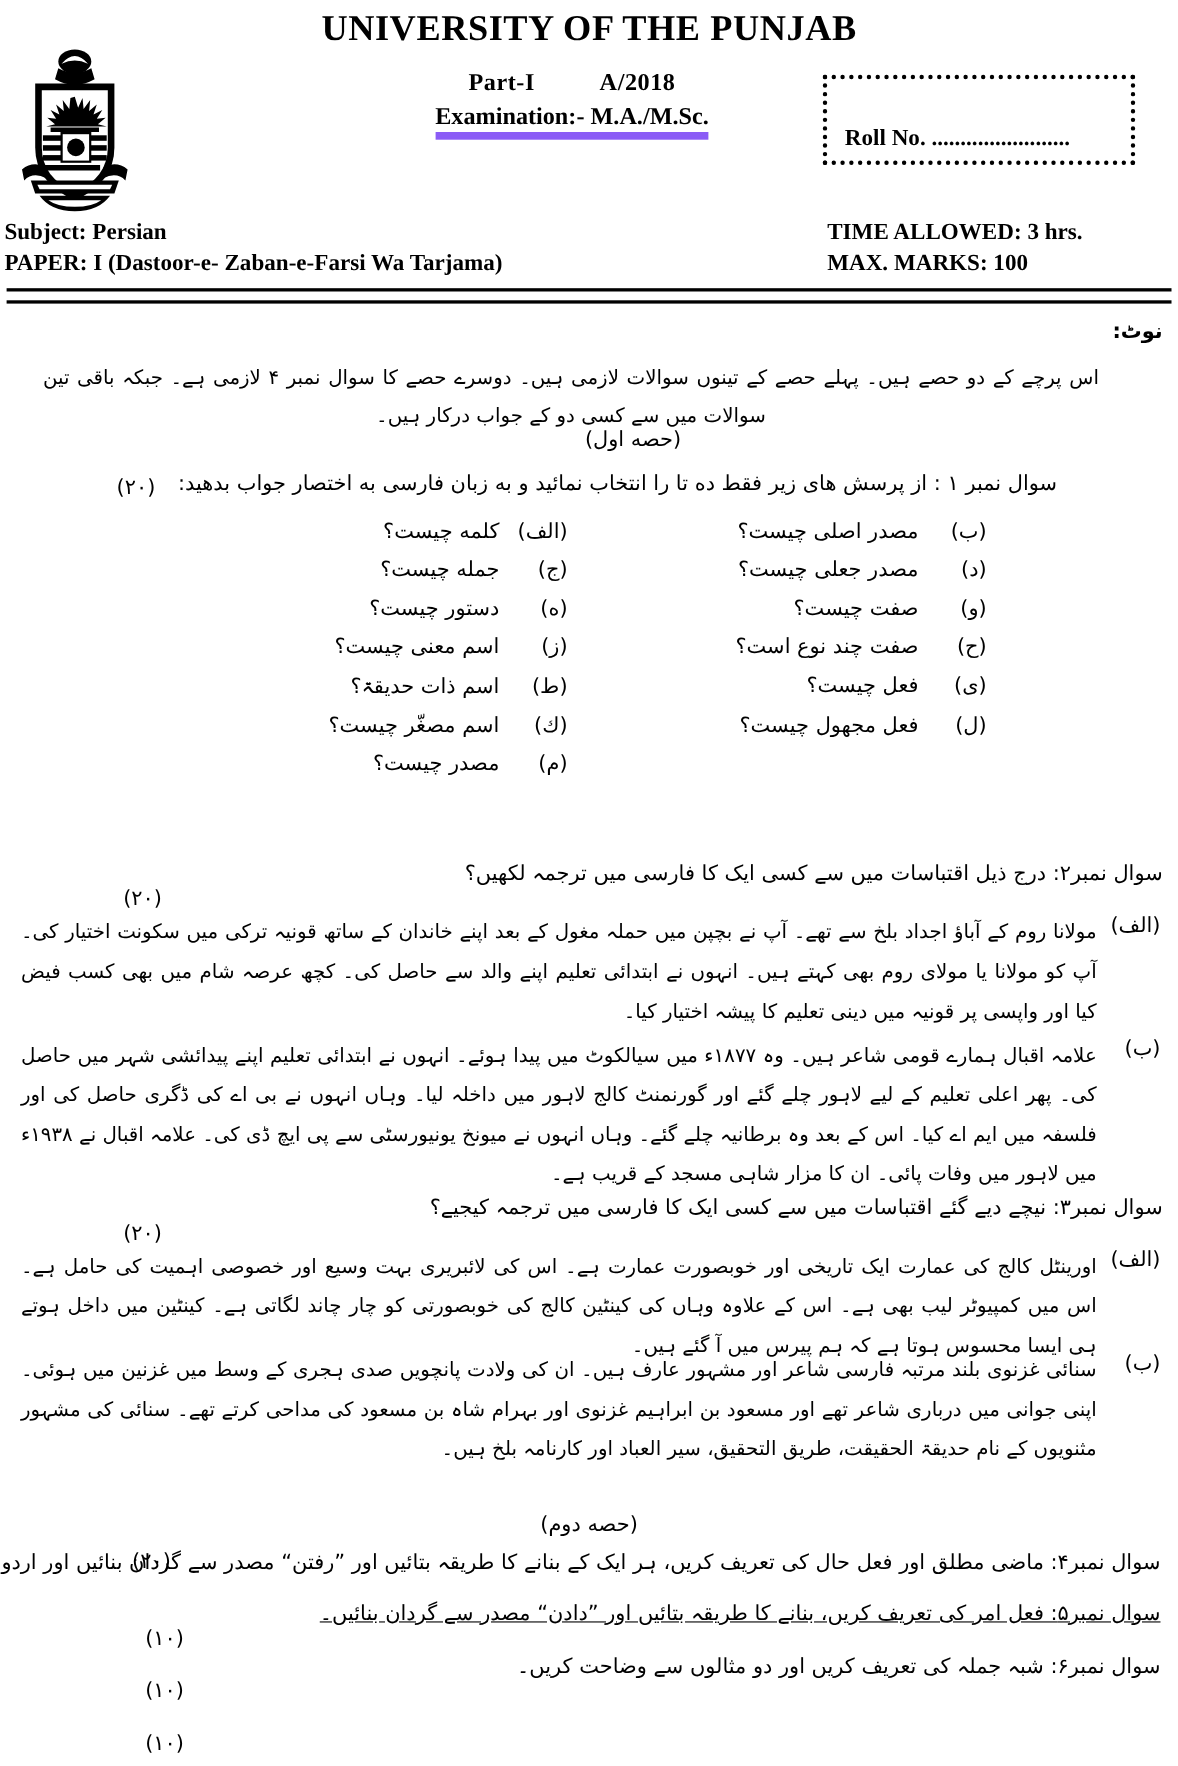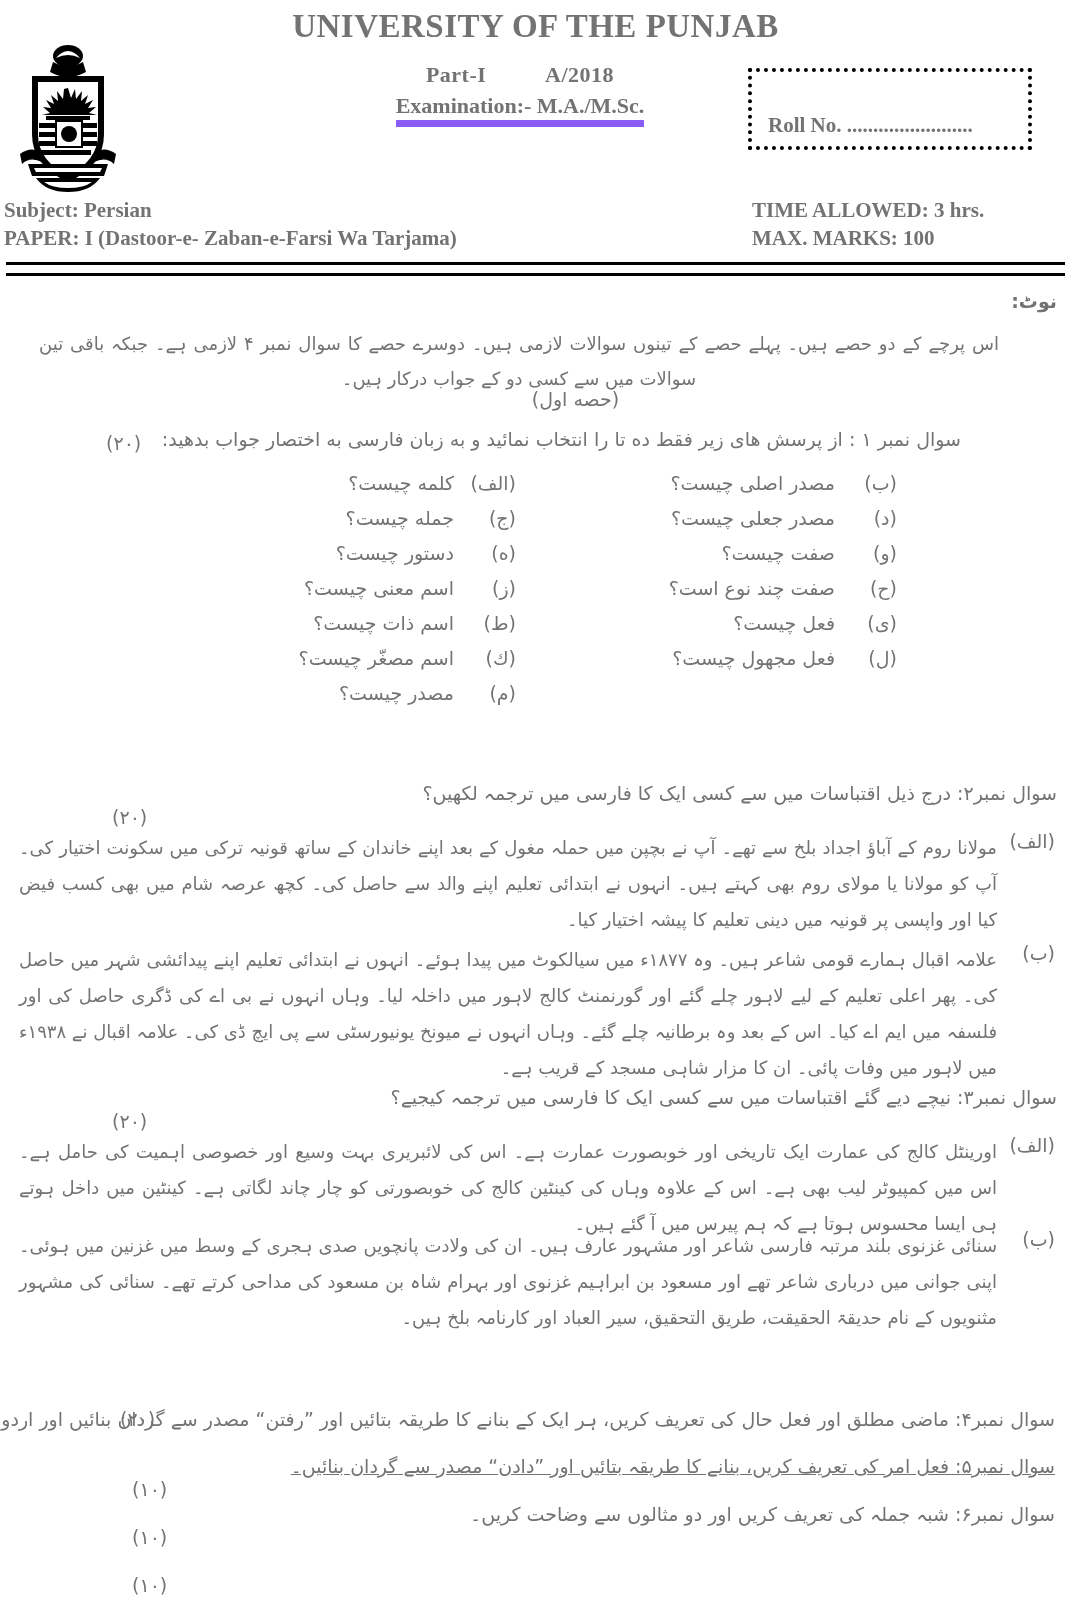--- a/index.html
+++ b/index.html
@@ -6,21 +6,21 @@
     margin: 0;
     padding: 0;
     background: #ffffff;
   }
   .page {
     position: relative;
     width: 1071px;
     height: 1605px;
     background: #ffffff;
     font-family: "Liberation Serif", serif;
-    color: #737373;
+    color: #000000;
     overflow: hidden;
   }
 
   
   .uni-title {
     position: absolute;
     top: 8px;
     left: 0;
     width: 1071px;
     text-align: center;
@@ -386,21 +386,21 @@
         <span class="optval">اسم معنی چیست؟</span>
       </div>
     </div>
     <div class="optrow">
       <div class="optcell left-col">
         <span class="optkey">(ی)</span>
         <span class="optval">فعل چیست؟</span>
       </div>
       <div class="optcell right-col">
         <span class="optkey">(ط)</span>
-        <span class="optval">اسم ذات چیست؟</span>
+        <span class="optval">اسم ذات حدیقۃ؟</span>
       </div>
     </div>
     <div class="optrow">
       <div class="optcell left-col">
         <span class="optkey">(ل)</span>
         <span class="optval">فعل مجهول چیست؟</span>
       </div>
       <div class="optcell right-col">
         <span class="optkey">(ك)</span>
         <span class="optval">اسم مصغّر چیست؟</span>
@@ -430,20 +430,21 @@
     <span class="qlabel">سوال نمبر۳: نیچے دیے گئے اقتباسات میں سے کسی ایک کا فارسی میں ترجمہ کیجیے؟</span>
   </div>
   <div class="marks q3marks">(۲۰)</div>
 
   <div class="plabel q3a-label">(الف)</div>
   <div class="passage q3a">اورینٹل کالج کی عمارت ایک تاریخی اور خوبصورت عمارت ہے۔ اس کی لائبریری بہت وسیع اور خصوصی اہمیت کی حامل ہے۔ اس میں کمپیوٹر لیب بھی ہے۔ اس کے علاوہ وہاں کی کینٹین کالج کی خوبصورتی کو چار چاند لگاتی ہے۔ کینٹین میں داخل ہوتے ہی ایسا محسوس ہوتا ہے کہ ہم پیرس میں آ گئے ہیں۔</div>
 
   <div class="plabel q3b-label">(ب)</div>
   <div class="passage q3b">سنائی غزنوی بلند مرتبہ فارسی شاعر اور مشہور عارف ہیں۔ ان کی ولادت پانچویں صدی ہجری کے وسط میں غزنین میں ہوئی۔ اپنی جوانی میں درباری شاعر تھے اور مسعود بن ابراہیم غزنوی اور بہرام شاہ بن مسعود کی مداحی کرتے تھے۔ سنائی کی مشہور مثنویوں کے نام حدیقۃ الحقیقت، طریق التحقیق، سیر العباد اور کارنامہ بلخ ہیں۔</div>
 
+  <div class="section-head section-two">(حصه دوم)</div>
 
   <div class="pq pq4">سوال نمبر۴: ماضی مطلق اور فعل حال کی تعریف کریں، ہر ایک کے بنانے کا طریقہ بتائیں اور ”رفتن“ مصدر سے گردان بنائیں اور اردو معانی لکھیں۔</div>
   <div class="marks m4">(۲۰)</div>
 
   <div class="pq pq5">سوال نمبر۵: فعل امر کی تعریف کریں، بنانے کا طریقہ بتائیں اور ”دادن“ مصدر سے گردان بنائیں۔</div>
   <div class="marks m5">(۱۰)</div>
 
   <div class="pq pq6">سوال نمبر۶: شبہ جملہ کی تعریف کریں اور دو مثالوں سے وضاحت کریں۔</div>
   <div class="marks m6">(۱۰)</div>
 

